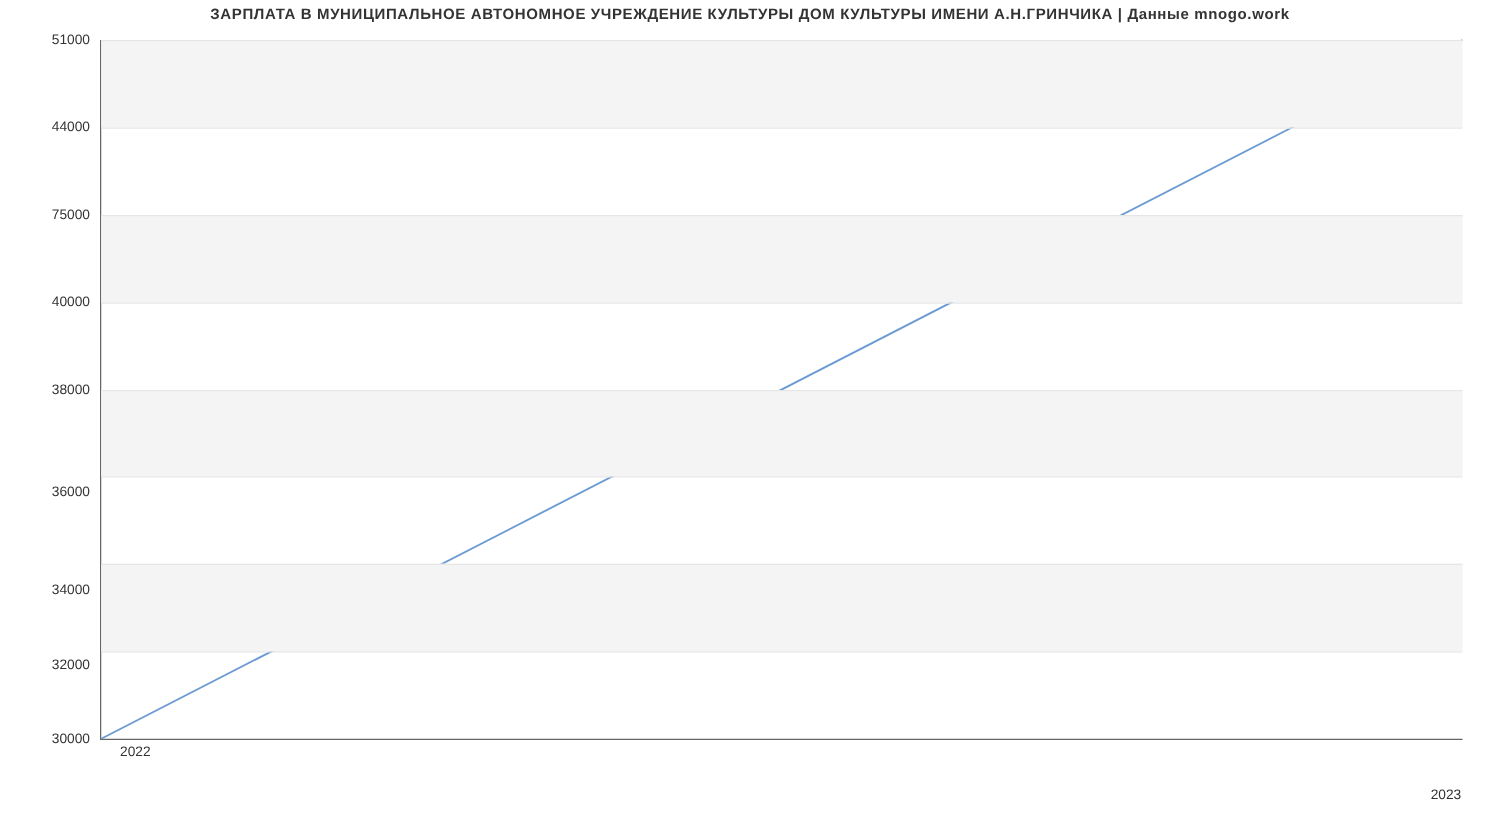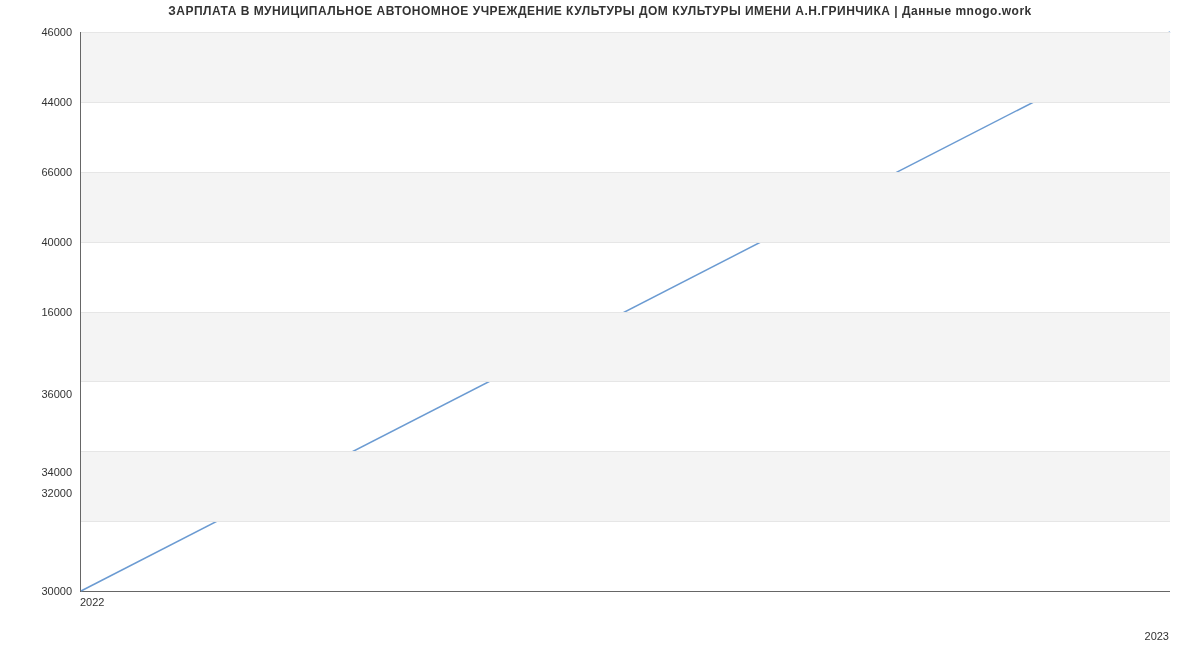--- a/index.html
+++ b/index.html
@@ -95,28 +95,28 @@
   }
 </style>
 </head>
 <body>
 
 <div class="chart-wrap">
   <div class="title">ЗАРПЛАТА В МУНИЦИПАЛЬНОЕ АВТОНОМНОЕ УЧРЕЖДЕНИЕ КУЛЬТУРЫ  ДОМ КУЛЬТУРЫ ИМЕНИ А.Н.ГРИНЧИКА | Данные mnogo.work</div>
 
   <div class="ylabels">
       <div class="ylabel" style="top: 559px; margin-left: 27px;">30000</div>
-      <div class="ylabel" style="top: 461px; margin-left: 24px;">32000</div>
+      <div class="ylabel" style="top: 500px; margin-left: 24px;">32000</div>
       <div class="ylabel" style="top: 419.25px; margin-top: 21px;">34000</div>
       <div class="ylabel" style="top: 349.375px; margin-top: 13px;">36000</div>
-      <div class="ylabel" style="top: 279.5px;">16000</div>
+      <div class="ylabel" style="top: 279.5px;">38000</div>
       <div class="ylabel" style="top: 209.625px;">40000</div>
-      <div class="ylabel" style="top: 139.75px;">66000</div>
+      <div class="ylabel" style="top: 139.75px;">75000</div>
       <div class="ylabel" style="top: 69.875px;">44000</div>
-      <div class="ylabel" style="top: 0px;">46000</div>
+      <div class="ylabel" style="top: 0px;">51000</div>
     </div>
 
   <div class="plot">
     <svg class="line-layer" preserveAspectRatio="none" viewBox="0 0 1089 559">
         <path d="M0 559 L1089 0" class="series-line" style="stroke: rgb(107, 155, 210);"></path>
       </svg>
   <div class="band" style="top: 419.25px; height: 69.875px;"></div>
       <div class="band" style="top: 279.5px; height: 69.875px;"></div>
       <div class="band" style="top: 139.75px; height: 69.875px;"></div>
       <div class="band" style="top: 0px; height: 69.875px;"></div>
@@ -124,16 +124,16 @@
       <div class="gridline" style="top: 419.25px;"></div>
       <div class="gridline" style="top: 349.375px;"></div>
       <div class="gridline" style="top: 279.5px;"></div>
       <div class="gridline" style="top: 209.625px;"></div>
       <div class="gridline" style="top: 139.75px;"></div>
       <div class="gridline" style="top: 69.875px;"></div>
       <div class="gridline" style="top: 0px;"></div>
     </div>
 
   <div class="xlabels">
-      <div class="xlabel left" style="left: 0px;">2022</div>
+      <div class="xlabel left" style="left: 16px;">2022</div>
       <div class="xlabel right" style="left: 1089px; margin-top: 34px;">2023</div>
     </div>
 </div>
 
 </body></html>

